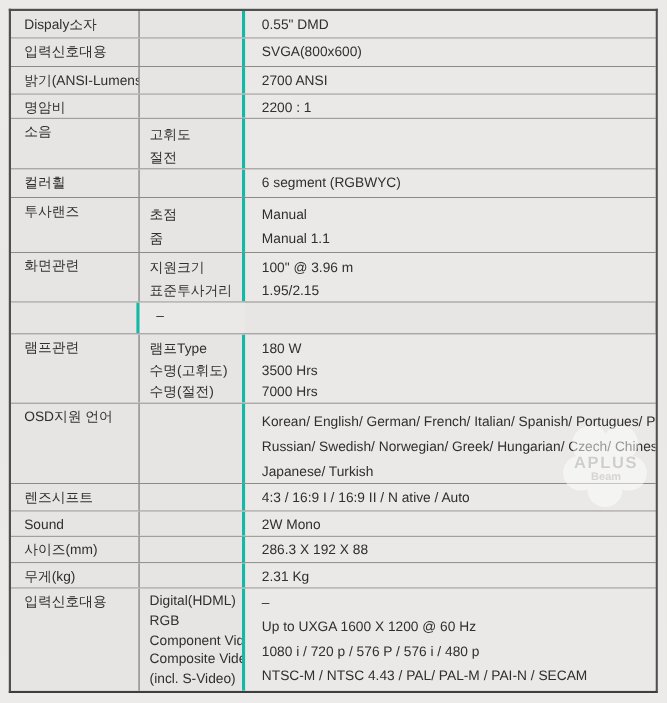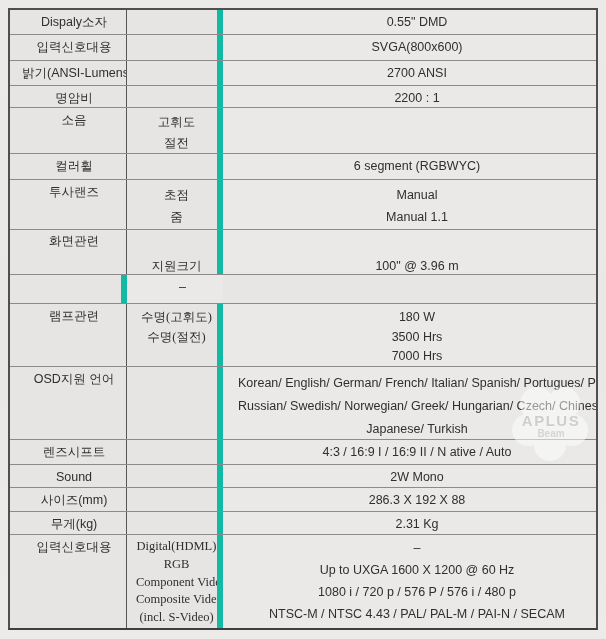--- a/index.html
+++ b/index.html
@@ -28,35 +28,34 @@
     border-bottom:1px solid #8d8b89;
     overflow:hidden;
   }
   .row:last-child{border-bottom:none;}
   .cell{
     box-sizing:border-box;
     padding-top:4px;
     color:#2f2f2f;
     font-size:12.5px;
     overflow:hidden;
-    text-align:center;
   }
   .c1{padding-left:12px;border-right:1px solid #565656;background:#e6e5e3;}
-  .c2{padding-left:9px;border-right:6px solid #14b8a6;background:#e6e5e3;font-family:Liberation Serif, serif;}
+  .c2{padding-left:9px;border-right:3px solid #14b8a6;background:#e6e5e3;}
   .c3{padding-left:15px;background:#eae9e7;}
   .line{line-height:17px;white-space:nowrap;}
   
   .r0{height:25px}.r1{height:26px}.r2{height:25px}.r3{height:22px}
   .r4{height:46px}.r5{height:26px}.r6{height:50px}.r7{height:45px}
   .r8{height:29px}.r9{height:63px}.r10{height:73px}.r11{height:25px}
   .r12{height:23px}.r13{height:24px}.r14{height:23px}.r15{height:93px}
   
   .r4 .c2 .line,.r4 .c3 .line{line-height:21px}
   .r6 .c2 .line,.r6 .c3 .line{line-height:22px}
-  .r7 .c2 .line,.r7 .c3 .line{line-height:21px;margin-top:23px;}
+  .r7 .c2 .line,.r7 .c3 .line{line-height:21px;}
   .r7 .cell{padding-top:3px}
   .r9 .c2 .line,.r9 .c3 .line{line-height:19.5px}
   .r10 .c3{padding-top:5px}
   .r10 .c3 .line{line-height:23px;}
   .r15 .c2{padding-top:3px}
   .r15 .c2 .line{line-height:17.8px}
   .r15 .c3{padding-top:2px}
   .r15 .c3 .line{line-height:22px}
   
   .watermark{
@@ -176,20 +175,21 @@
       <div class="cell c3">
           <div class="line">–</div>
         </div>
     </div>
 
     <div class="row r9">
       <div class="cell c1">
           <div class="line">램프관련</div>
         </div>
       <div class="cell c2">
+        <div class="line">램프Type</div>
         <div class="line">수명(고휘도)</div>
         <div class="line">수명(절전)</div>
       </div>
       <div class="cell c3">
         <div class="line">180 W</div>
         <div class="line">3500 Hrs</div>
         <div class="line">7000 Hrs</div>
       </div>
     </div>
 

